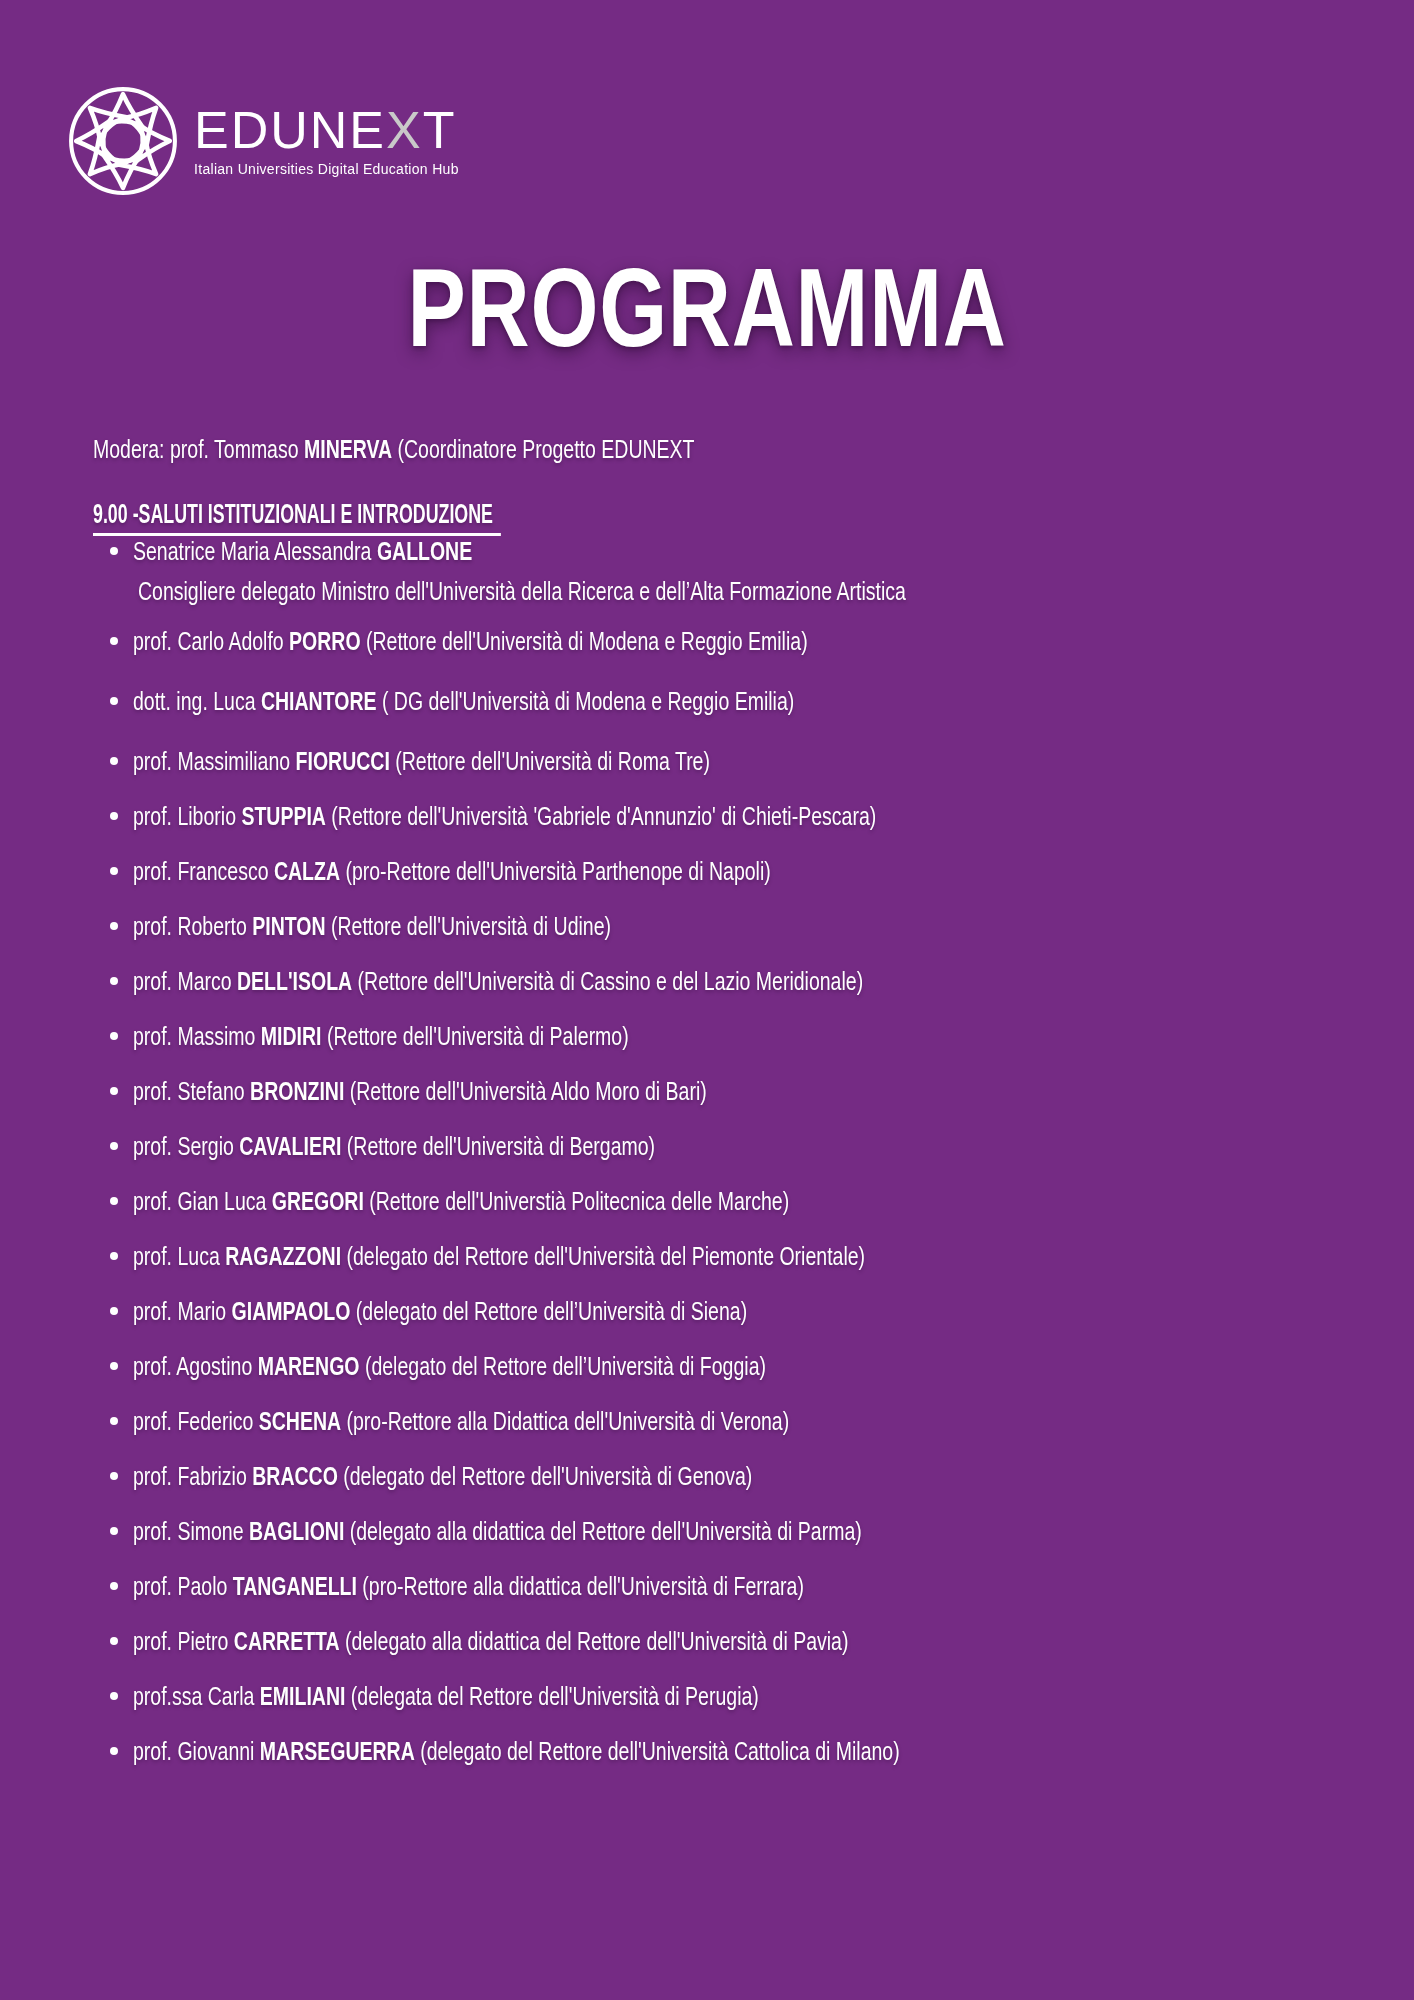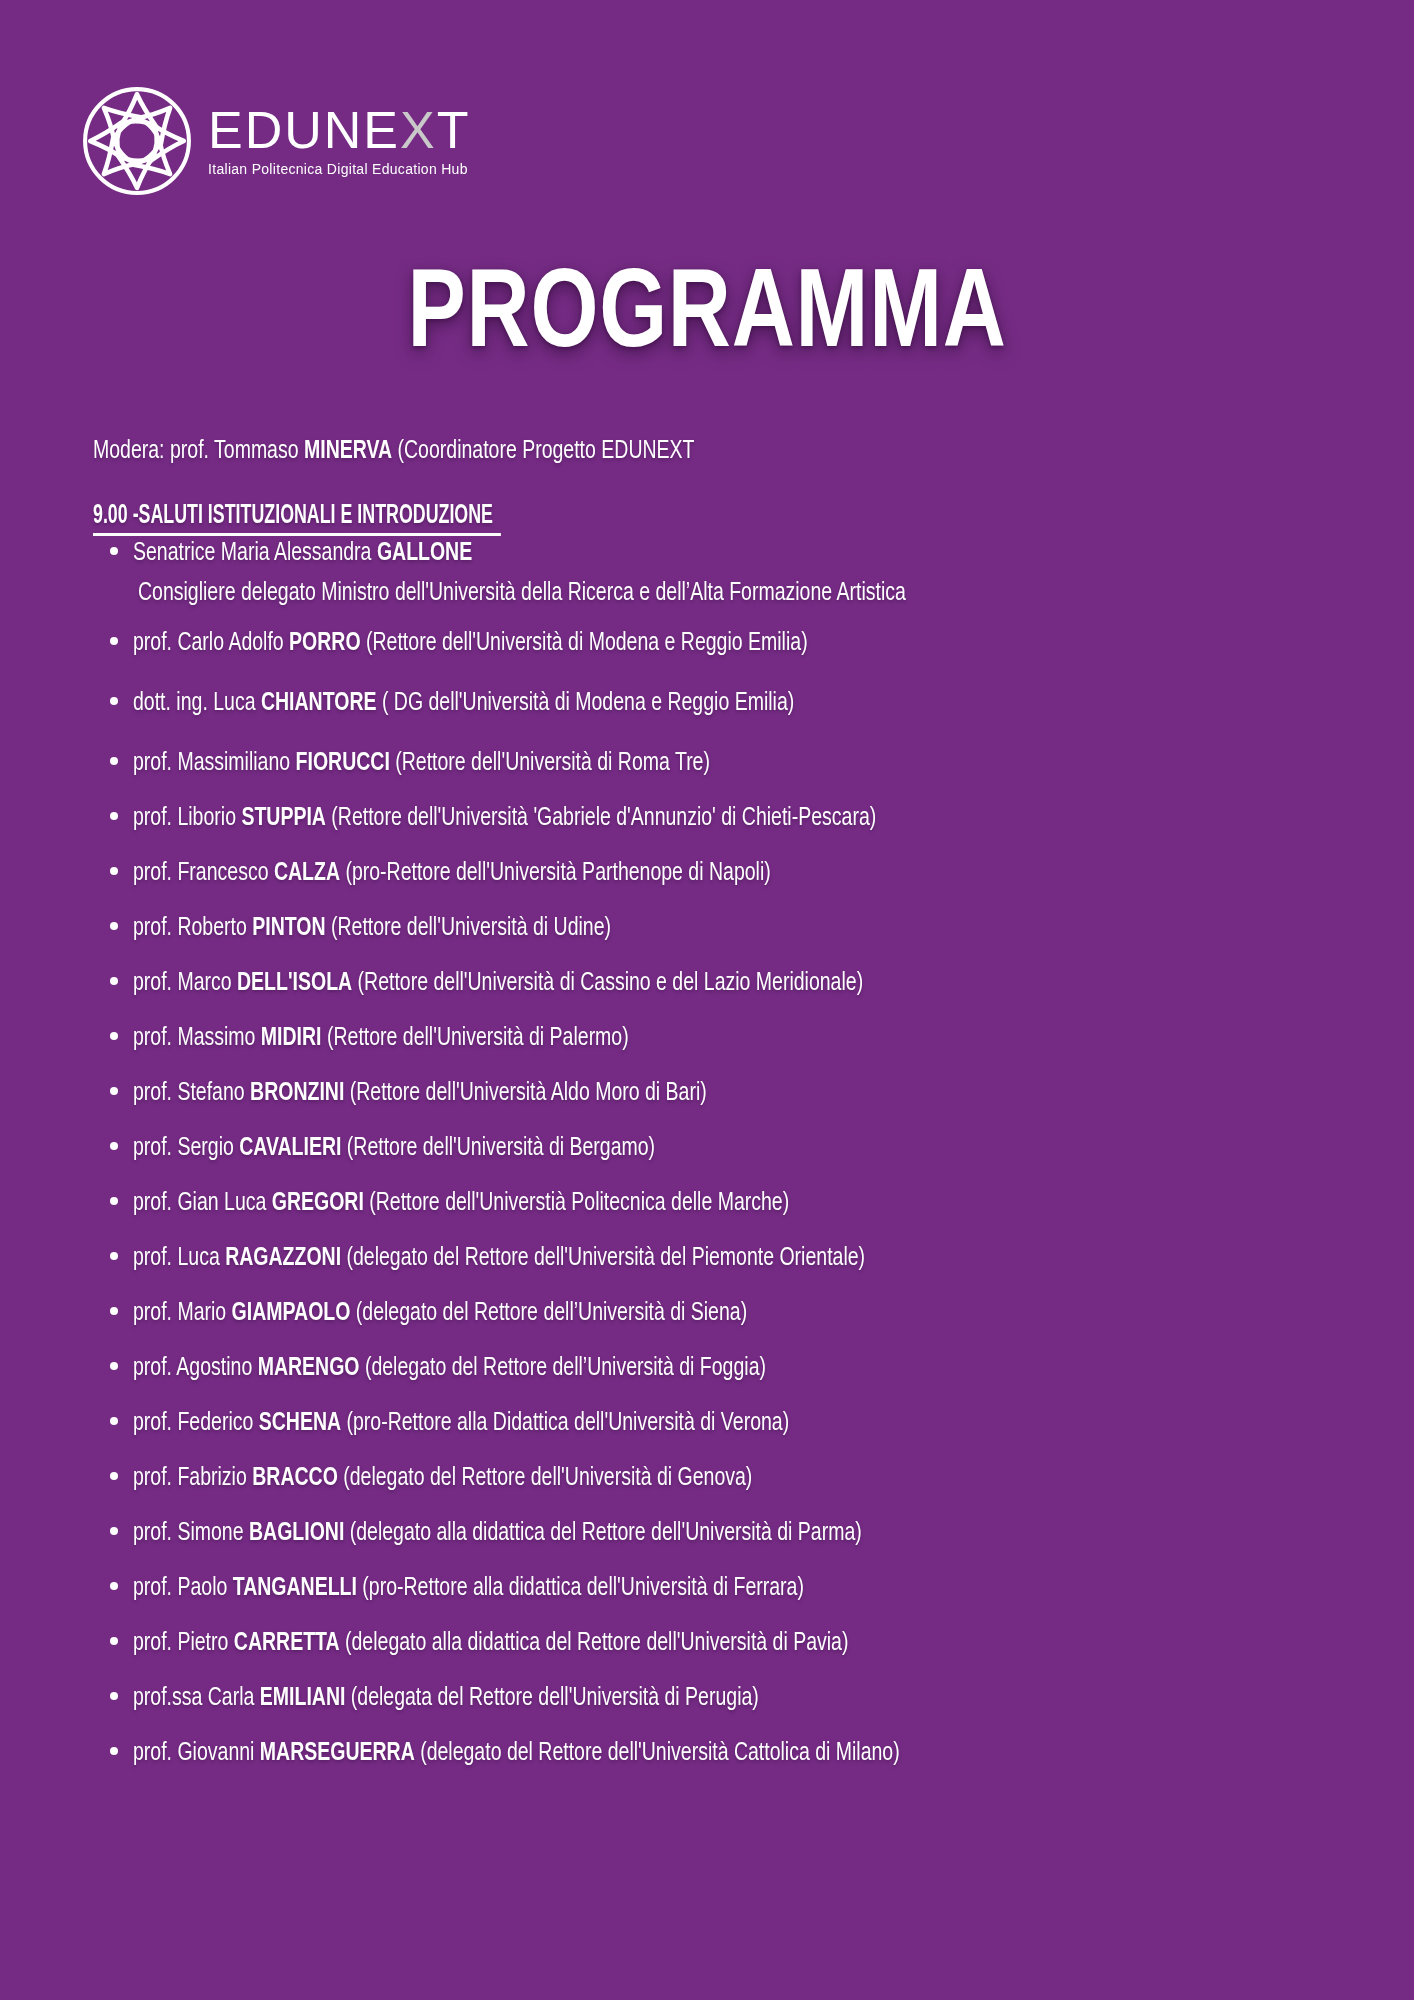--- a/index.html
+++ b/index.html
@@ -3,21 +3,21 @@
 <meta charset="utf-8">
 <style>
   html,body { margin:0; padding:0; background:#4a1a55; }
   .page {
     position:relative; width:1414px; height:2000px;
     background:#752b84; color:#ffffff; overflow:hidden;
     font-family:"Liberation Sans","DejaVu Sans",sans-serif;
   }
 
   
-  .logo { position:absolute; left:80px; top:84px; display:flex; align-items:flex-start; }
+  .logo { position:absolute; left:66px; top:84px; display:flex; align-items:flex-start; }
   .pinwheel { width:114px; height:114px; flex:0 0 auto; }
   .logo-text { margin-left:14px; padding-top:20px; }
   .brand { font-size:52px; font-weight:400; letter-spacing:2px; line-height:1; white-space:nowrap; }
   .brand .x { color:#c9c9c9; }
   .tagline { font-size:14px; letter-spacing:0.3px; margin-top:5px; white-space:nowrap; }
 
   
   .title-wrap { position:absolute; left:0; top:252px; width:100%; text-align:center; }
   .title {
     display:inline-block; margin:0; font-size:112px; font-weight:700; line-height:1;
@@ -71,21 +71,21 @@
         <path d="M 0,-46 C 6,-33 12,-24 19,-14 C 8,-20 -4,-21 -15,-17 C -8,-27 -4,-36 0,-46 Z" transform="rotate(90)"></path>
         <path d="M 0,-46 C 6,-33 12,-24 19,-14 C 8,-20 -4,-21 -15,-17 C -8,-27 -4,-36 0,-46 Z" transform="rotate(135)"></path>
         <path d="M 0,-46 C 6,-33 12,-24 19,-14 C 8,-20 -4,-21 -15,-17 C -8,-27 -4,-36 0,-46 Z" transform="rotate(180)"></path>
         <path d="M 0,-46 C 6,-33 12,-24 19,-14 C 8,-20 -4,-21 -15,-17 C -8,-27 -4,-36 0,-46 Z" transform="rotate(225)"></path>
         <path d="M 0,-46 C 6,-33 12,-24 19,-14 C 8,-20 -4,-21 -15,-17 C -8,-27 -4,-36 0,-46 Z" transform="rotate(270)"></path>
         <path d="M 0,-46 C 6,-33 12,-24 19,-14 C 8,-20 -4,-21 -15,-17 C -8,-27 -4,-36 0,-46 Z" transform="rotate(315)"></path>
       </g>
     </svg>
     <div class="logo-text">
       <div class="brand"><span>EDUNE</span><span class="x">X</span><span>T</span></div>
-      <div class="tagline">Italian Politecnica Digital Education Hub</div>
+      <div class="tagline">Italian Universities Digital Education Hub</div>
     </div>
   </div>
 
   <div class="title-wrap">
     <h1 class="title">PROGRAMMA</h1>
   </div>
 
   <div class="content">
 
     <p class="modera"><span class="squeeze"><span>Modera: prof. Tommaso </span><span class="nm">MINERVA</span><span> (Coordinatore Progetto EDUNEXT</span></span></p>

